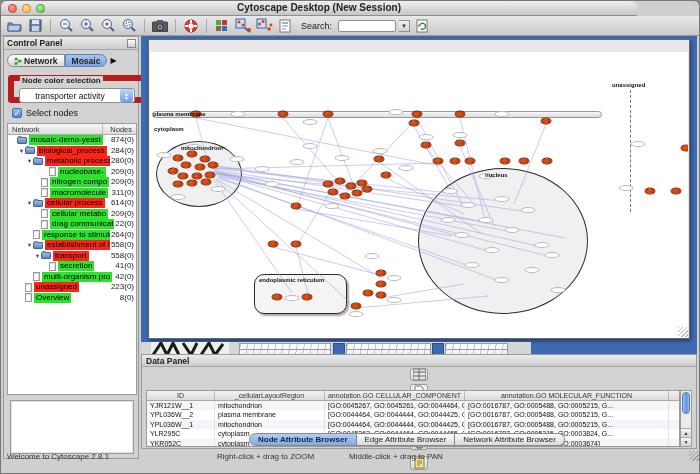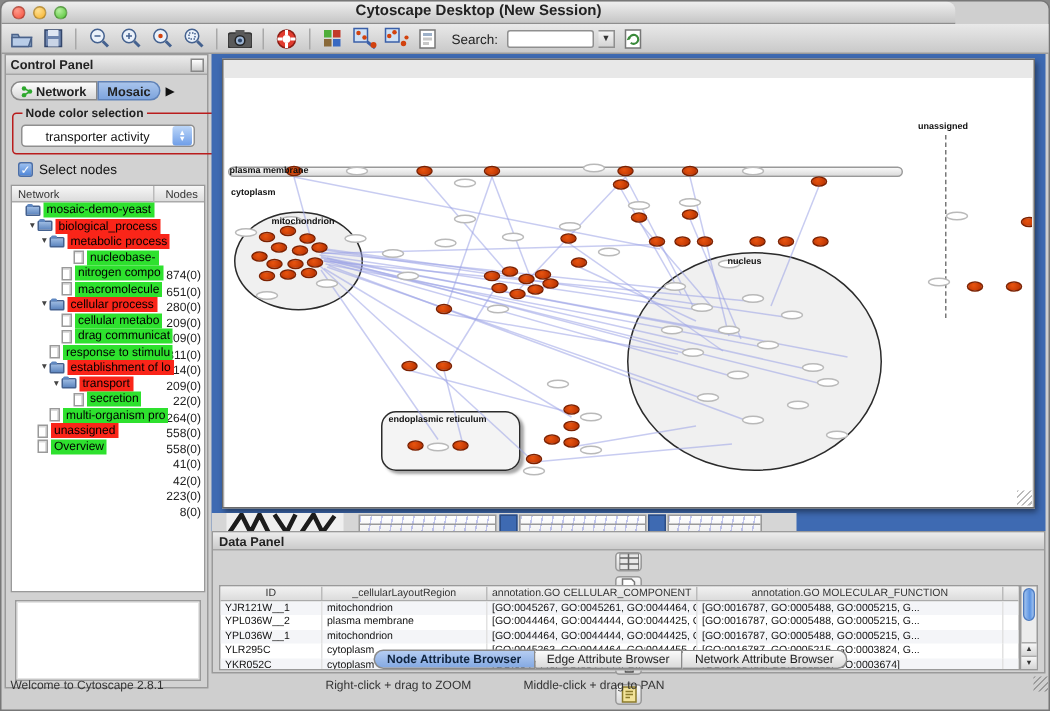--- a/index.html
+++ b/index.html
@@ -38,21 +38,21 @@
     background:linear-gradient(#fff,#ccc);}
   .cptabs{position:absolute;left:3px;top:16px;width:130px;height:15px;display:flex;align-items:center;}
   .cptab{height:13px;border:1px solid #8a8a8a;font-size:8.5px;font-weight:bold;
     display:flex;align-items:center;justify-content:center;gap:2px;padding:0 6px;
     background:linear-gradient(#fdfdfd,#d8d8d8);color:#222;}
   .cptab.first{border-radius:7px 0 0 7px;}
   .cptab.sel{background:linear-gradient(#a8c4ec,#7fa5de);border-color:#5f82b8;border-radius:0 7px 7px 0;}
   .cptab-arrow{margin-left:3px;font-size:8px;color:#111;}
   .netico{width:8px;height:8px;display:inline-block;}
   .groupbox{position:absolute;left:4px;top:38px;width:152px;height:28px;
-    border:1px solid #b91c1c;border-radius:3px;}
+    border:6px solid #b91c1c;border-radius:3px;}
   .grouplbl{position:absolute;left:6px;top:-5px;background:#d2d2d2;padding:0 2px;
     font-size:8px;font-weight:bold;color:#222;}
   .combo{position:absolute;left:5px;top:7px;width:116px;height:15px;background:#fff;
     border:1px solid #8f8f8f;border-radius:3px;font-size:8.5px;display:flex;align-items:center;}
   .combo .val{flex:1;text-align:center;}
   .combo .btn{width:13px;height:13px;border-radius:2px;margin-right:1px;
     background:linear-gradient(#bcd6f8,#6f9ee8);display:flex;flex-direction:column;
     align-items:center;justify-content:center;font-size:5px;line-height:4px;color:#fff;}
   .checkrow{position:absolute;left:8px;top:70px;height:12px;display:flex;align-items:center;gap:4px;}
   .checkbox{width:10px;height:10px;border-radius:2px;border:1px solid #4a6ea8;
@@ -71,21 +71,21 @@
   .trow.sel .texp{color:#dce6f8;}
   .tico-folder{width:10px;height:7px;background:linear-gradient(#9dbbe2,#5f87c0);border:1px solid #44618f;
     border-radius:1px;position:relative;flex:0 0 auto;margin-right:2px;}
   .tico-folder:before{content:"";position:absolute;left:0;top:-2px;width:4px;height:2px;
     background:#5f87c0;border-radius:1px 1px 0 0;}
   .tico-file{width:7px;height:9px;background:#fff;border:1px solid #9a9a9a;flex:0 0 auto;margin-right:2px;
     box-shadow:inset -1px 1px 0 #ddd;}
   .tlabel{padding:0 2px;line-height:10px;overflow:hidden;max-width:86px;text-overflow:clip;flex:0 1 auto;}
   .tlabel.green{background:#2ee12e;color:#000;}
   .tlabel.red{background:#fa2519;color:#000;}
-  .tcount{position:absolute;right:2px;top:0;line-height:10.5px;font-size:8px;color:#222;background:#fff;padding-left:1px;margin-top:44px;}
+  .tcount{position:absolute;right:2px;top:0;line-height:10.5px;font-size:8px;color:#222;background:#fff;padding-left:1px;}
   .trow.sel .tcount{background:transparent;color:#fff;}
   .overview{position:absolute;left:6px;top:363px;width:124px;height:54px;background:#fff;
     border:1px solid #9a9a9a;box-shadow:inset 0 0 0 1px #e4e4e4;}
   
   .desktop{position:absolute;left:140px;top:35px;width:556px;height:318px;background:#3e6ab2;overflow:hidden;}
   .iwin{position:absolute;left:7px;top:3px;width:542px;height:300px;background:#e8e8e8;
     border:1px solid #6b6b6b;box-shadow:1px 2px 4px rgba(0,0,0,.45);}
   .iwtitle{position:absolute;left:0;top:0;width:540px;height:12px;
     background:linear-gradient(#ededed,#bfbfbf);border-bottom:1px solid #8d8d8d;}
   .iwtitle .t{position:absolute;left:0;right:0;top:1px;text-align:center;font-size:8px;font-weight:bold;color:#222;}
@@ -324,21 +324,21 @@
           <div class="trow" style="padding-left: 2px;">
             <span class="texp"></span>
             <span class="tico-folder"></span>
             <span class="tlabel green">mosaic-demo-yeast</span>
             <span class="tcount">874(0)</span>
           </div>
           <div class="trow" style="padding-left: 10px;">
             <span class="texp">▼</span>
             <span class="tico-folder"></span>
             <span class="tlabel red">biological_process</span>
-            <span class="tcount">651(0)</span>
+            <span class="tcount">284(0)</span>
           </div>
           <div class="trow" style="padding-left: 18px;">
             <span class="texp">▼</span>
             <span class="tico-folder"></span>
             <span class="tlabel red">metabolic process</span>
             <span class="tcount">280(0)</span>
           </div>
           <div class="trow" style="padding-left: 34px;">
             <span class="texp"></span>
             <span class="tico-file"></span>

